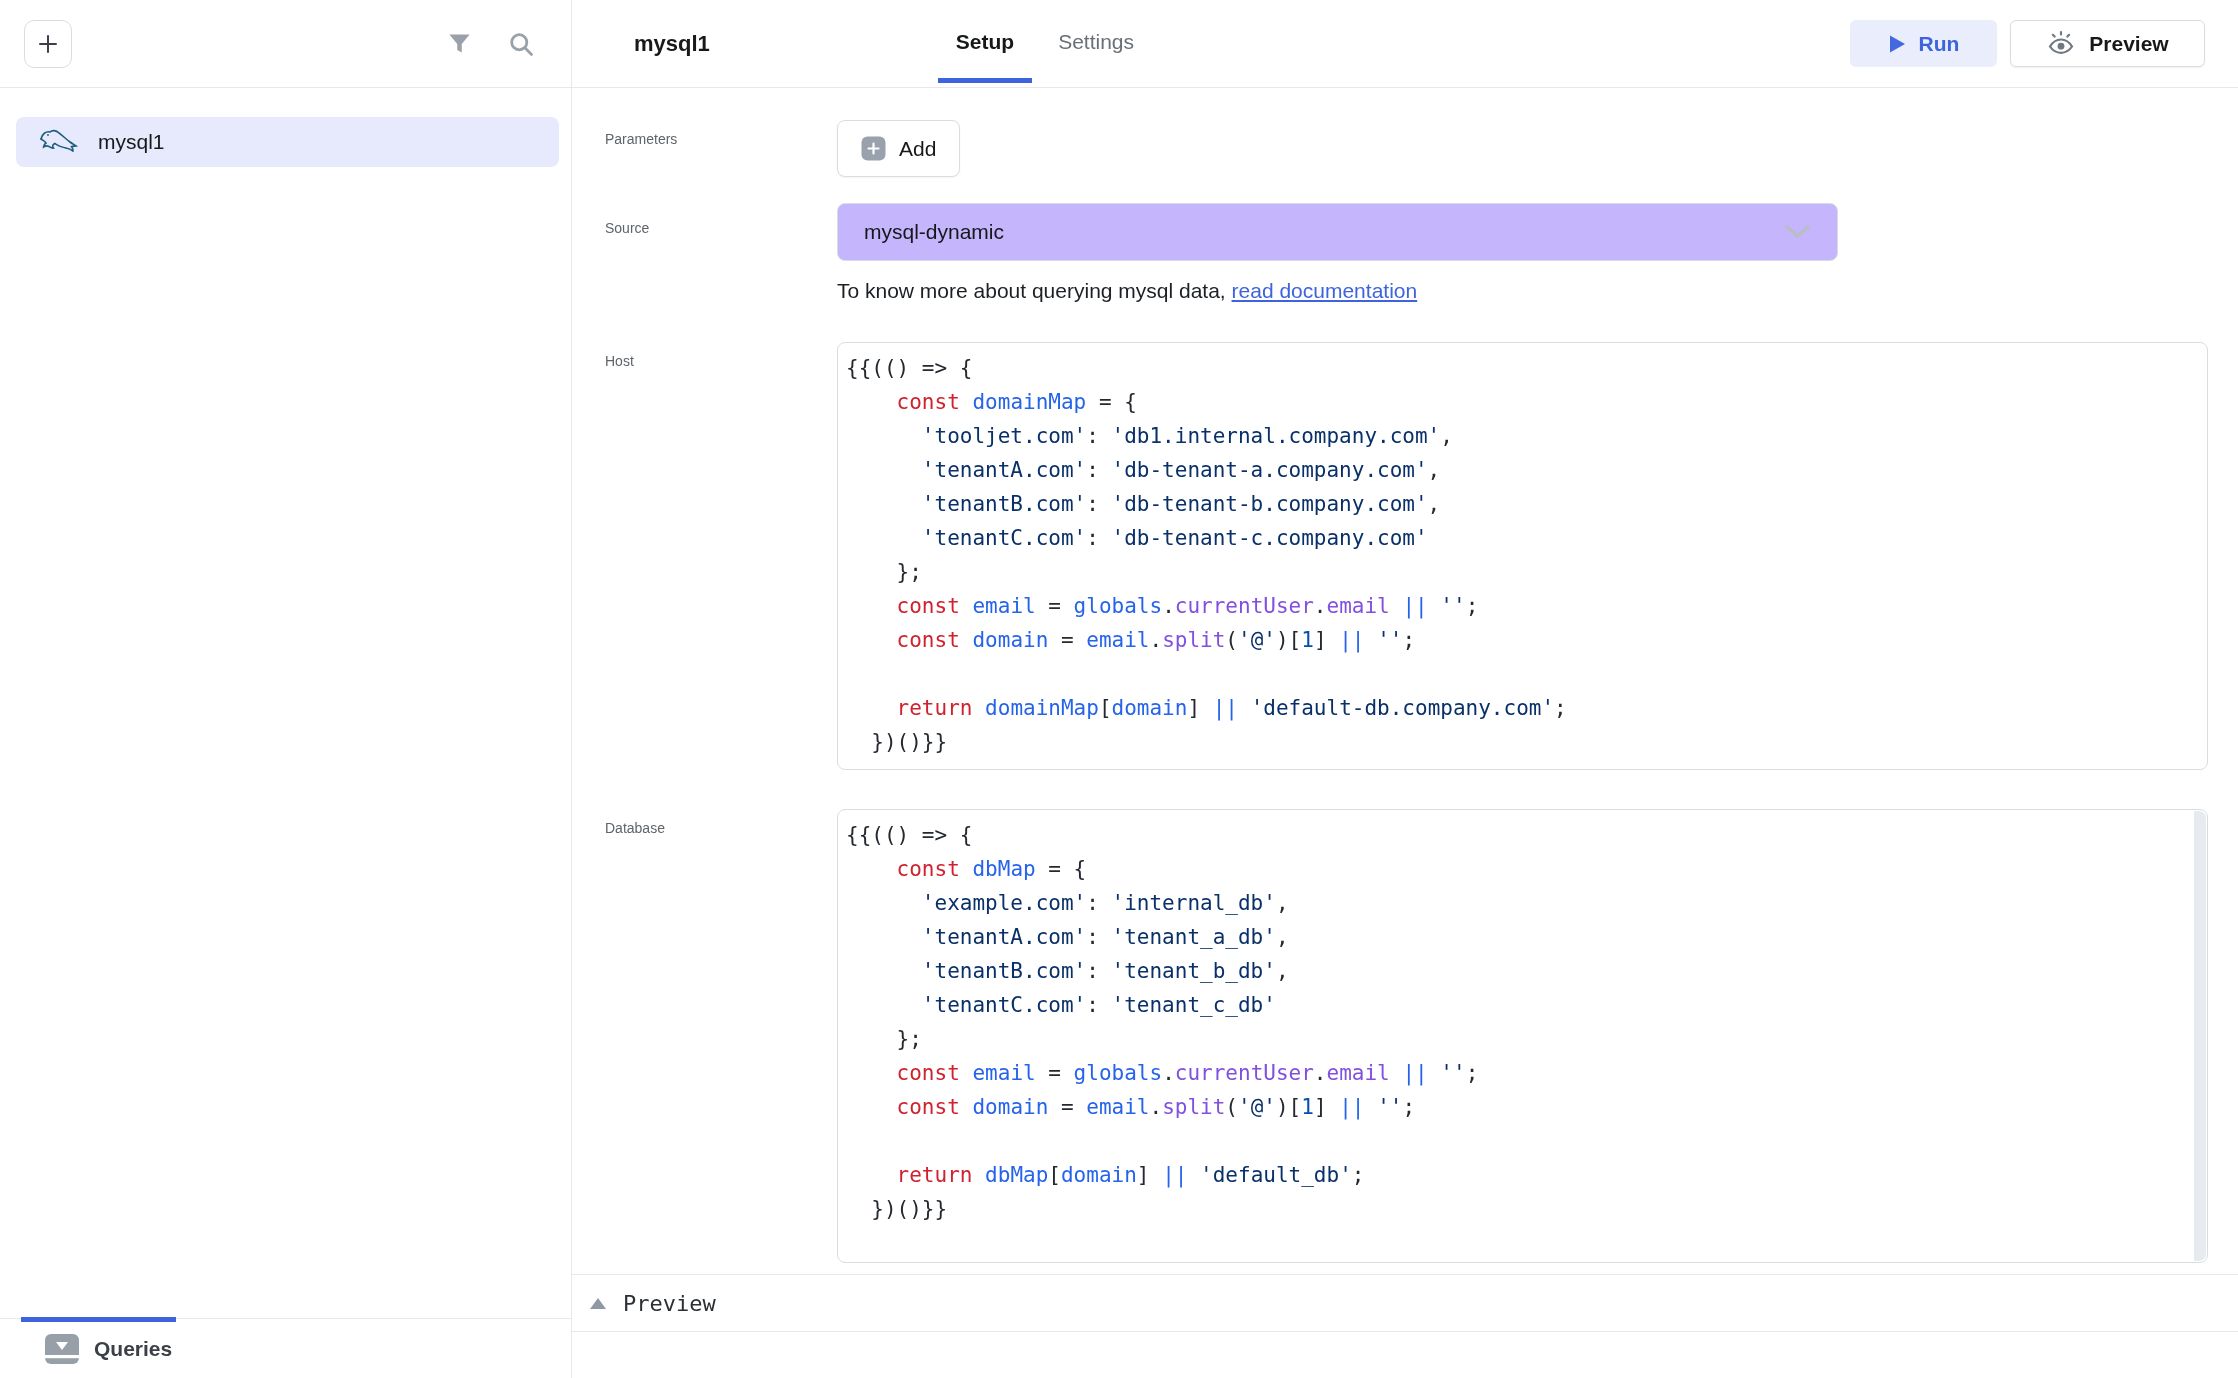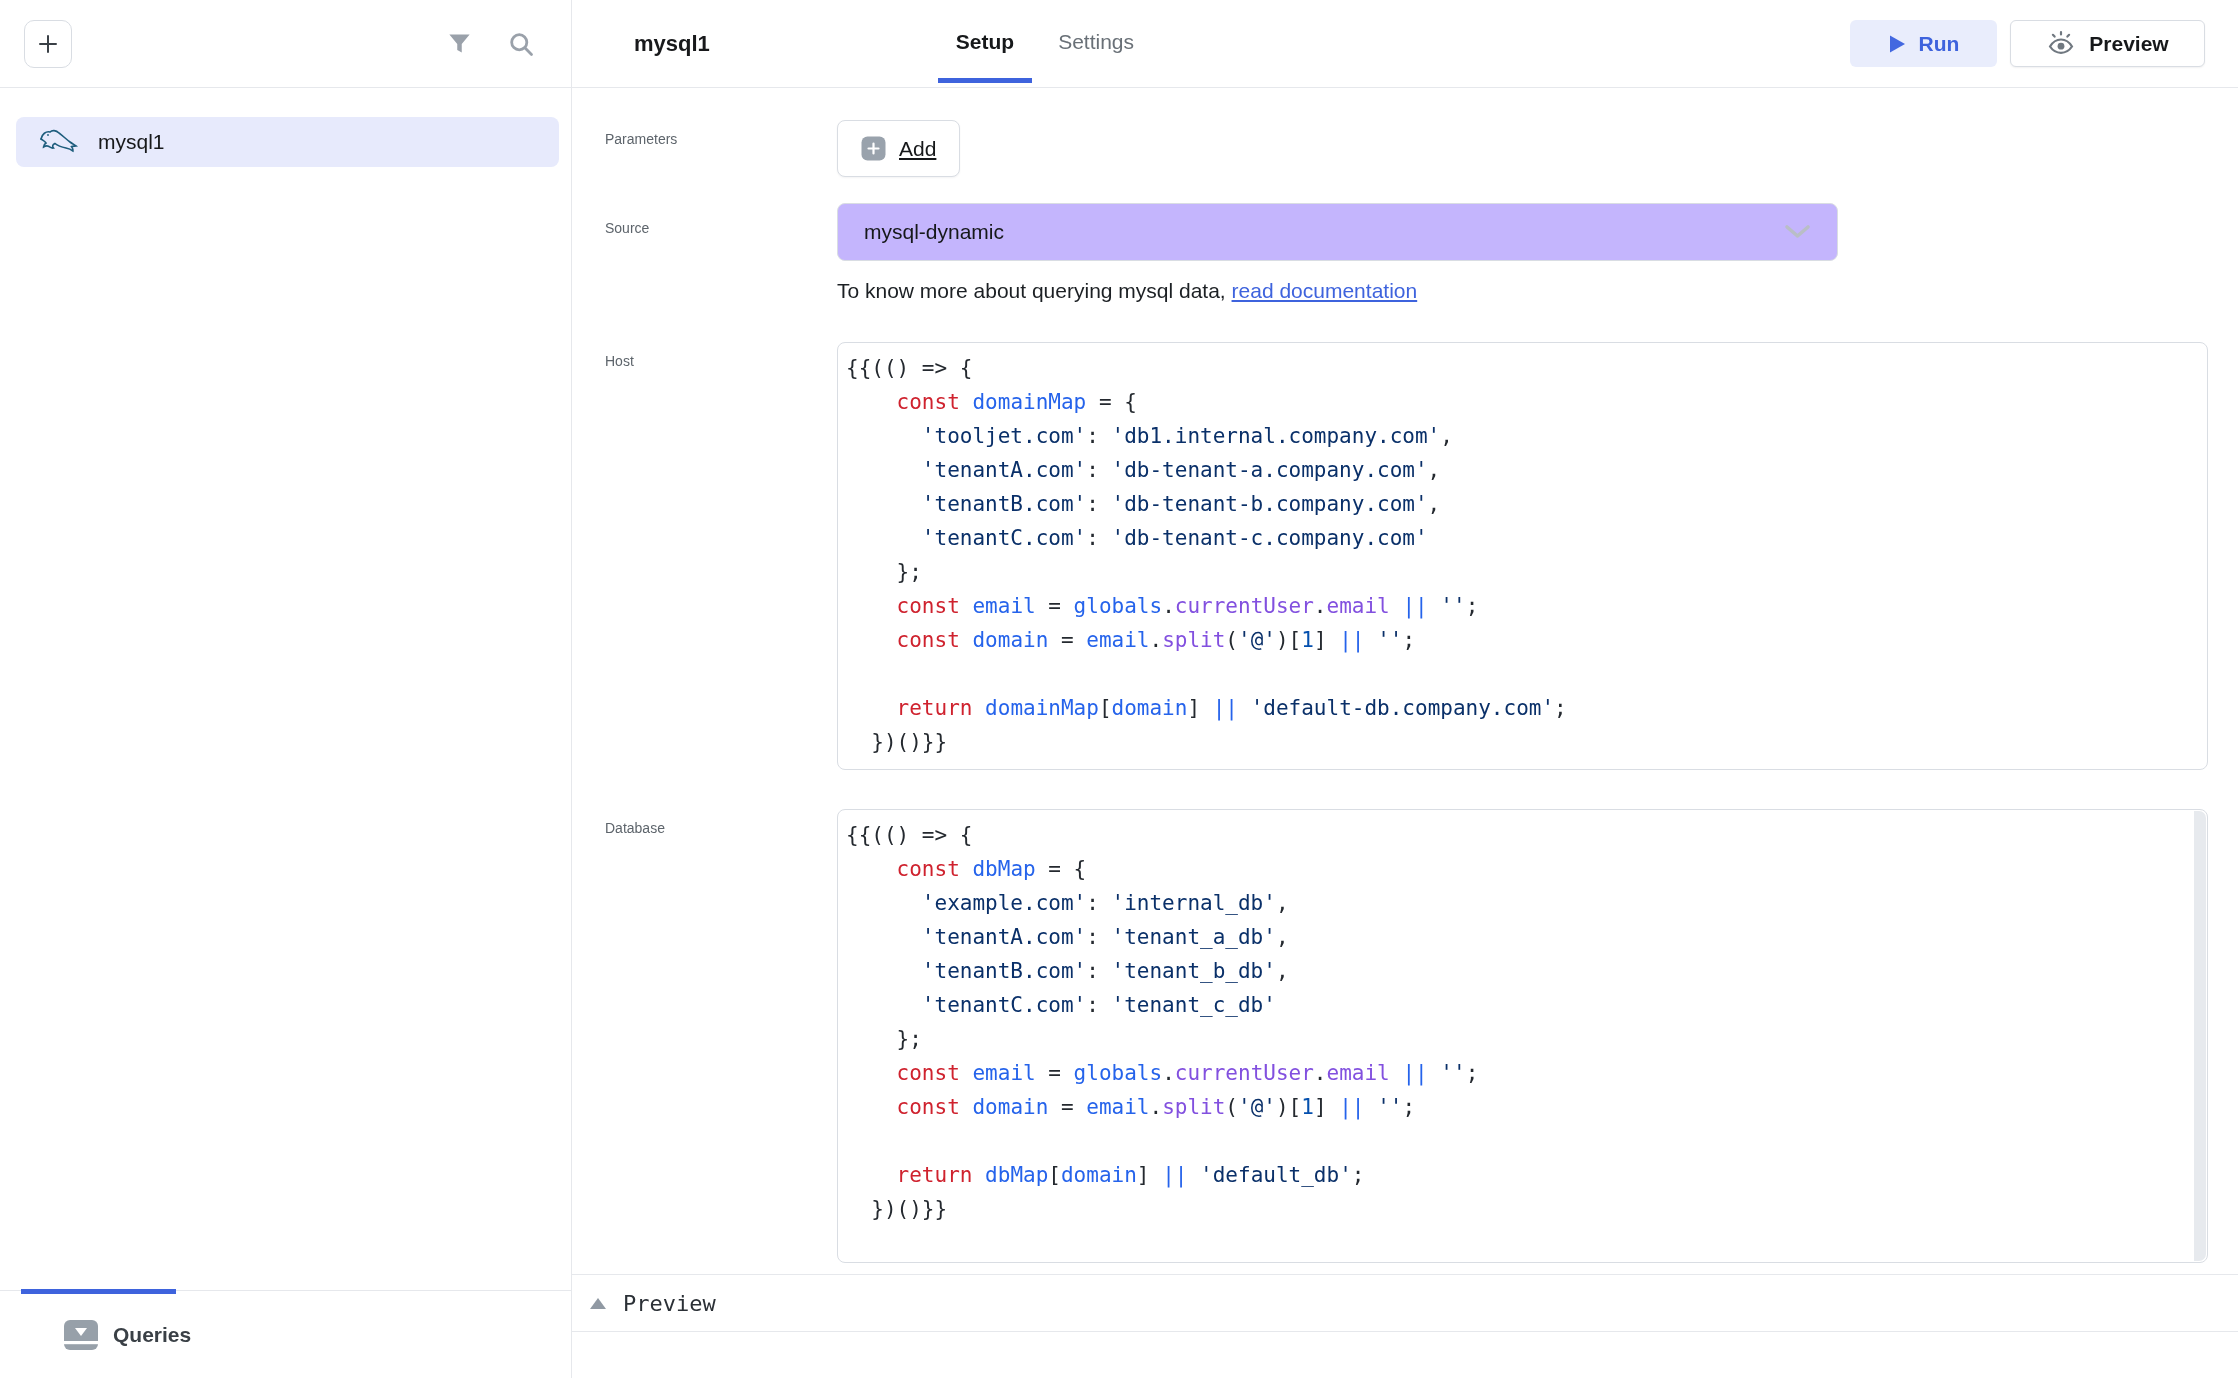--- a/index.html
+++ b/index.html
@@ -41,24 +41,24 @@
     border-radius: 8px;
     display: flex; align-items: center;
     padding: 0 22px;
     gap: 18px;
     cursor: pointer;
   }
   .query-item-label { font-size: 21px; color: #18191b; }
 
   .sidebar-bottom {
     position: absolute; left: 0; right: 0; bottom: 0;
-    height: 88px;
+    height: 60px;
     border-top: 1px solid #e6e8ec;
     display: flex; align-items: center;
-    padding-left: 63px; gap: 14px;
+    padding-left: 44px; gap: 14px;
     background: #fff;
   }
   .sidebar-bottom-accent {
     position: absolute; left: 21px; top: -2px;
     width: 155px; height: 5px;
     background: #3e63dd;
   }
   .queries-label { font-size: 21px; font-weight: 700; color: #3a4046; }
 
   
@@ -111,21 +111,20 @@
   .field-col { flex: 1; min-width: 0; }
 
   .add-param-btn {
     height: 57px;
     padding: 0 23px;
     background: #fff; border: 1px solid #d9dde3; border-radius: 8px;
     box-shadow: 0 1px 2px rgba(16,24,40,.05);
     display: inline-flex; align-items: center; gap: 13px;
     font-size: 21px; color: #16181a;
     cursor: pointer;
-    text-decoration: underline;
   }
 
   .row-source { margin-top: 26px; }
   .source-select {
     width: 1001px; height: 58px;
     border: 1px solid #d9dde3; border-radius: 8px;
     background: #c4b5fd;
     display: flex; align-items: center;
     padding: 0 26px;
     font-size: 21px; color: #16181a;

